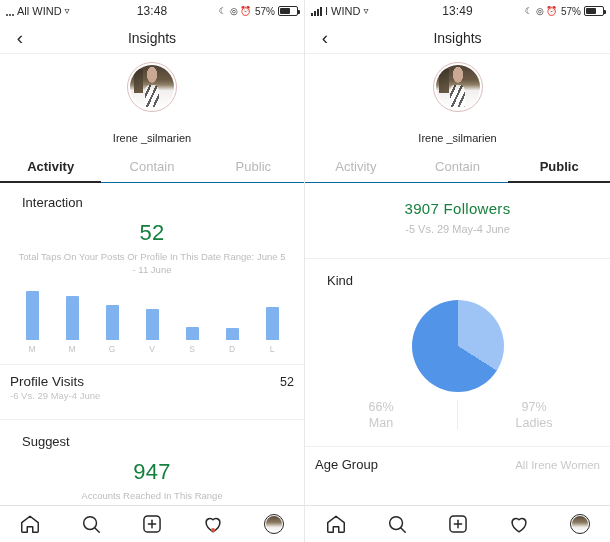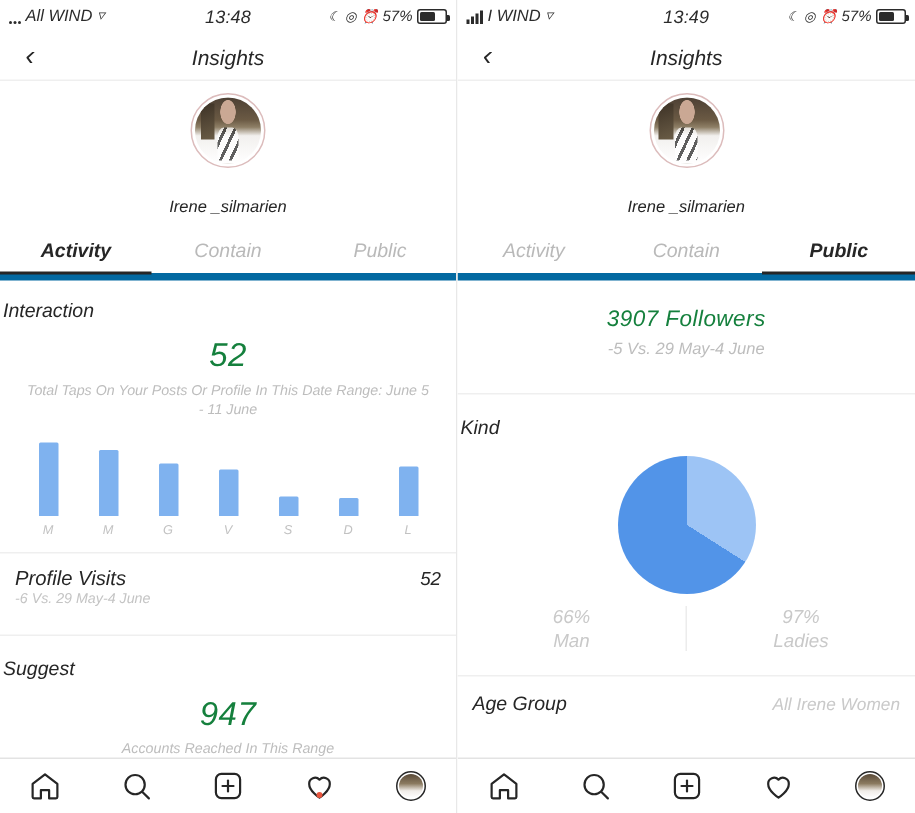--- a/index.html
+++ b/index.html
@@ -8,21 +8,20 @@
     background: #ffffff;
     font-family: "Liberation Sans", sans-serif;
     overflow: hidden;
   }
   .screens { display: flex; width: 610px; height: 542px; }
   .phone {
     width: 305px; height: 542px;
     position: relative;
     background: #ffffff;
     overflow: hidden;
-    font-style: italic;
   }
   .phone.left { border-right: 1px solid #e8e8e8; }
 
   
   .statusbar {
     height: 22px;
     display: flex; align-items: center;
     padding: 0 6px;
     font-size: 11px;
     color: #2b2b2b;
@@ -81,34 +80,34 @@
     background: repeating-linear-gradient(115deg,#fff 0 4px,#2b2b2b 4px 6px);
     opacity:.75; border-radius: 30% 30% 10% 10%;
   }
   .avatar::after {
     content:""; position:absolute; left:8%; top:8%; width:22%; height:55%;
     background: linear-gradient(160deg,#3d3226,#6a5c46);
   }
   .handle { margin-top: 20px; font-size: 11px; color: #262626; }
 
   
-  .tabs { display: flex; margin-top: 9px; border-bottom: 5px solid #0369a1; position: relative; }
+  .tabs { display: flex; margin-top: 9px; border-bottom: 1px solid #0369a1; position: relative; }
   .tab {
     flex: 1; text-align: center; padding: 6px 0 8px;
     font-size: 13px; color: #b9b9b9; cursor: pointer; position: relative;
   }
   .tab.active { color: #262626; font-weight: bold; }
   .tab.active::after {
     content: ""; position: absolute; left: 0; right: 0; bottom: -1px;
     height: 2px; background: #262626;
   }
 
   
   .content { background: #fff; }
-  .section-title { font-size: 13px; color: #262626; padding: 12px 2px 2px; }
+  .section-title { font-size: 13px; color: #262626; padding: 12px 22px 2px; }
   .section-title.sp { padding-top: 14px; }
 
   .bignum { text-align: center; font-size: 22px; color: #15803d; margin-top: 8px; letter-spacing: .3px; }
   .subcaption { text-align: center; font-size: 9.5px; color: #bdbdbd; line-height: 13px; margin-top: 4px; padding: 0 18px; }
 
   
   .barchart { margin-top: 12px; padding: 0 12px; }
   .bars-row { display: flex; align-items: flex-end; height: 52px; gap: 0; }
   .bcol { flex: 1; display: flex; flex-direction: column; align-items: center; justify-content: flex-end; height: 100%; }
   .bar { width: 13px; background: #7fb2ef; border-radius: 1px 1px 0 0; }

